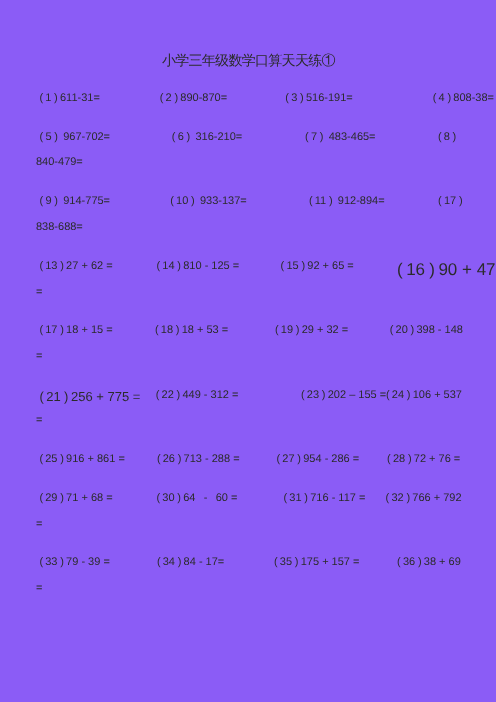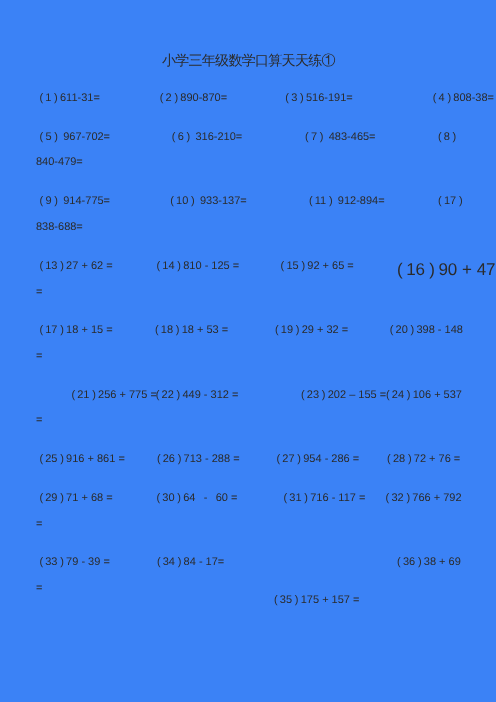--- a/index.html
+++ b/index.html
@@ -4,21 +4,21 @@
 <title>小学三年级数学口算天天练①</title>
 <style>
   html, body { margin:0; padding:0; }
   body {
     width:496px; height:702px;
     background:#ffffff; color:#2b2b2b;
     font-family:"Liberation Sans", sans-serif;
     -webkit-font-smoothing:antialiased;
     text-rendering:geometricPrecision;
   }
-  .worksheet { position:relative; width:496px; height:702px; background:#3b82f6; overflow:hidden; }
+  .worksheet { position:relative; width:496px; height:702px; background:#8b5cf6; overflow:hidden; }
   .doc-title {
     position:absolute; left:0; width:496px; text-align:center;
     font-family:"Liberation Serif", serif; line-height:1; white-space:nowrap;
   }
   .problem-area { position:absolute; left:0; top:0; width:428px; height:702px; }
   .problem-item, .problem-item-continuation {
     position:absolute; line-height:1; white-space:pre;
   }
 </style>
 </head>
@@ -44,33 +44,33 @@
       <div class="problem-item" style="left: 39.4px; top: 261px; font-size: 11px;">( 13 ) 27 + 62 =</div>
       <div class="problem-item" style="left: 156.5px; top: 261px; font-size: 11px;">( 14 ) 810 - 125 =</div>
       <div class="problem-item" style="left: 280.6px; top: 261px; font-size: 11px;">( 15 ) 92 + 65 =</div>
       <div class="problem-item" style="left: 397.1px; top: 261px; font-size: 17px;">( 16 ) 90 + 47</div>
       <div class="problem-item-continuation" style="left: 36px; top: 287px; font-size: 11px;">=</div>
       <div class="problem-item" style="left: 39.4px; top: 325px; font-size: 11px;">( 17 ) 18 + 15 =</div>
       <div class="problem-item" style="left: 155px; top: 325px; font-size: 11px;">( 18 ) 18 + 53 =</div>
       <div class="problem-item" style="left: 275px; top: 325px; font-size: 11px;">( 19 ) 29 + 32 =</div>
       <div class="problem-item" style="left: 389.7px; top: 325px; font-size: 11px;">( 20 ) 398 - 148</div>
       <div class="problem-item-continuation" style="left: 36px; top: 351px; font-size: 11px;">=</div>
-      <div class="problem-item" style="left: 39.4px; top: 390px; font-size: 11px; margin-left: 32px;">( 21 ) 256 + 775 =</div>
+      <div class="problem-item" style="left: 39.4px; top: 390px; font-size: 13px;">( 21 ) 256 + 775 =</div>
       <div class="problem-item" style="left: 155.7px; top: 390px; font-size: 11px;">( 22 ) 449 - 312 =</div>
       <div class="problem-item" style="left: 260px; top: 390px; font-size: 11px; margin-left: 41px;">( 23 ) 202 – 155 =</div>
       <div class="problem-item" style="left: 386px; top: 390px; font-size: 11px;">( 24 ) 106 + 537</div>
       <div class="problem-item-continuation" style="left: 36px; top: 415px; font-size: 11px;">=</div>
       <div class="problem-item" style="left: 39.4px; top: 454px; font-size: 11px;">( 25 ) 916 + 861 =</div>
       <div class="problem-item" style="left: 156.9px; top: 454px; font-size: 11px;">( 26 ) 713 - 288 =</div>
       <div class="problem-item" style="left: 276.5px; top: 454px; font-size: 11px;">( 27 ) 954 - 286 =</div>
       <div class="problem-item" style="left: 387.1px; top: 454px; font-size: 11px;">( 28 ) 72 + 76 =</div>
       <div class="problem-item" style="left: 39.4px; top: 493px; font-size: 11px;">( 29 ) 71 + 68 =</div>
       <div class="problem-item" style="left: 156.5px; top: 493px; font-size: 11px;">( 30 ) 64   -   60 =</div>
       <div class="problem-item" style="left: 283.5px; top: 493px; font-size: 11px;">( 31 ) 716 - 117 =</div>
       <div class="problem-item" style="left: 385.6px; top: 493px; font-size: 11px;">( 32 ) 766 + 792</div>
       <div class="problem-item-continuation" style="left: 36px; top: 519px; font-size: 11px;">=</div>
       <div class="problem-item" style="left: 39.4px; top: 557px; font-size: 11px;">( 33 ) 79 - 39 =</div>
       <div class="problem-item" style="left: 156.9px; top: 557px; font-size: 11px;">( 34 ) 84 - 17=</div>
-      <div class="problem-item" style="left: 274px; top: 557px; font-size: 11px; margin-top: 38px;">( 35 ) 175 + 157 =</div>
+      <div class="problem-item" style="left: 274px; top: 557px; font-size: 11px;">( 35 ) 175 + 157 =</div>
       <div class="problem-item" style="left: 397.1px; top: 557px; font-size: 11px;">( 36 ) 38 + 69</div>
       <div class="problem-item-continuation" style="left: 36px; top: 583px; font-size: 11px;">=</div>
     </div>
 </div>
 
 </body></html>

